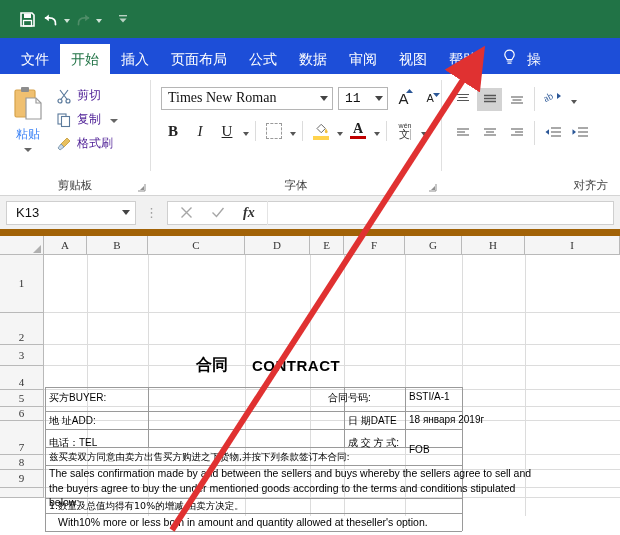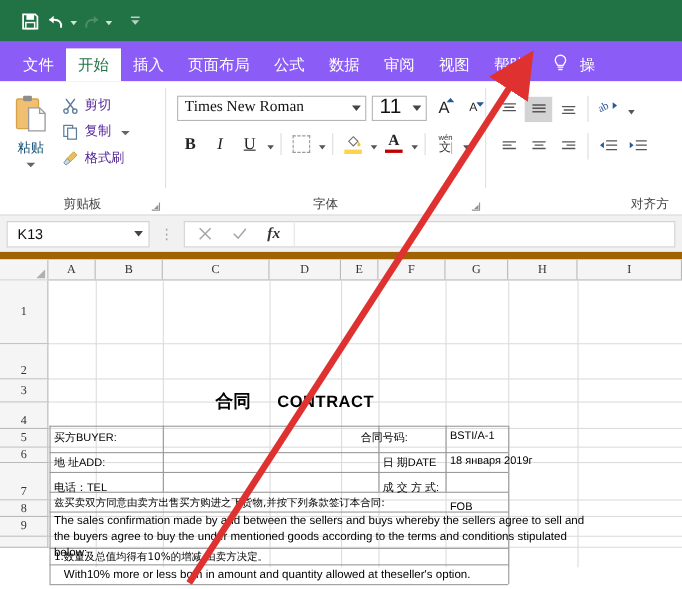--- a/index.html
+++ b/index.html
@@ -22,21 +22,21 @@
   }
   .qat-btn svg { display: block; }
   .caret-sm {
     width: 0; height: 0; margin-left: 3px; margin-top: 3px;
     border-left: 3px solid transparent; border-right: 3px solid transparent;
     border-top: 4px solid #cfe3d7;
   }
 
   
   .tabs {
-    height: 36px; background: #8b5cf6;
+    height: 36px; background: #1d4ed8;
     display: flex; align-items: flex-end; padding-left: 10px;
     font-size: 14px;
   }
   .tab {
     color: #ffffff; padding: 7px 11px 8px 11px; line-height: 1;
     white-space: nowrap; height: 30px; display: flex; align-items: center;
   }
   .tab.active { background: #ffffff; color: #217346; font-weight: 400; }
   .tab.lamp { padding-left: 14px; padding-right: 4px; }
   .lamp-icon { display: block; }
@@ -57,21 +57,21 @@
     position: absolute; bottom: 4px; right: 4px;
     width: 9px; height: 9px; opacity: .65;
   }
 
   
   .g-clip { width: 150px; display: flex; }
   .paste-btn {
     width: 56px; display: flex; flex-direction: column;
     align-items: center; padding-top: 6px;
   }
-  .paste-label { font-size: 12px; color: #0c4a6e; margin-top: 2px; }
+  .paste-label { font-size: 12px; color: #3b82f6; margin-top: 2px; }
   .paste-caret {
     width: 0; height: 0; margin-top: 5px;
     border-left: 4px solid transparent; border-right: 4px solid transparent;
     border-top: 4px solid #666;
   }
   .clip-cmds { display: flex; flex-direction: column; padding-top: 7px; gap: 3px; }
   .cmd {
     display: flex; align-items: center; gap: 5px;
     font-size: 12px; color: #4c1d95; height: 21px; padding-right: 2px;
   }
@@ -82,21 +82,21 @@
     border-top: 4px solid #666;
   }
 
   
   .g-font { width: 290px; padding-left: 10px; }
   .font-row1 { display: flex; align-items: center; gap: 5px; padding-top: 8px; }
   .font-row2 { display: flex; align-items: center; gap: 3px; padding-top: 9px; }
   .combo {
     height: 23px; border: 1px solid #b5b5b5; background: #fff;
     display: flex; align-items: center; justify-content: space-between;
-    padding: 0 4px 0 6px; font-size: 19px; color: #111;
+    padding: 0 4px 0 6px; font-size: 13px; color: #111; font-family: Liberation Mono, monospace;
   }
   .combo.name { width: 190px; font-family: "Liberation Serif", serif; font-size: 14px; }
   .combo.size { width: 54px; }
   .combo .dc {
     width: 0; height: 0;
     border-left: 4px solid transparent; border-right: 4px solid transparent;
     border-top: 5px solid #444; margin-left: 6px;
   }
   .ibtn {
     width: 24px; height: 24px; display: flex; align-items: center;
@@ -558,21 +558,21 @@
 
     <div class="cell-text" style="left:49px;top:391px">买方BUYER:</div>
     <div class="cell-text" style="left:49px;top:414px">地 址ADD:</div>
     <div class="cell-text" style="left:49px;top:436px">电话：TEL</div>
 
     <div class="cell-text" style="left:328px;top:391px">合同号码:</div>
     <div class="cell-text" style="left:409px;top:391px">BSTI/A-1</div>
     <div class="cell-text" style="left:348px;top:414px">日  期DATE</div>
     <div class="cell-text" style="left:409px;top:414px">18 января 2019г</div>
     <div class="cell-text" style="left:348px;top:436px">成 交 方 式:</div>
-    <div class="cell-text" style="left:409px;top:456px">FOB</div>
+    <div class="cell-text" style="left:409px;top:444px">FOB</div>
 
     <div class="cell-text" style="left:49px;top:451px;font-family:'DejaVu Sans',sans-serif;font-size:9.5px">兹买卖双方同意由卖方出售买方购进之下货物,并按下列条款签订本合同:</div>
     <div class="cell-text" style="left:49px;top:467px;font-size:10.5px">The sales confirmation made by and between the sellers and buys whereby the sellers agree to sell and</div>
     <div class="cell-text" style="left:49px;top:482px;font-size:10.5px">the  buyers agree to buy the under mentioned goods according to the terms and conditions stipulated</div>
     <div class="cell-text" style="left:49px;top:496px;font-size:10.5px">below:</div>
     <div class="cell-text" style="left:49px;top:500px;font-family:'DejaVu Sans',sans-serif;font-size:9.5px">1.数量及总值均得有10%的增减,由卖方决定。</div>
     <div class="cell-text" style="left:58px;top:516px;font-size:10.5px">With10% more or less both in amount and quantity allowed at theseller's option.</div>
   </div>
 
   <svg class="arrow" width="620" height="535" viewBox="0 0 620 535">

